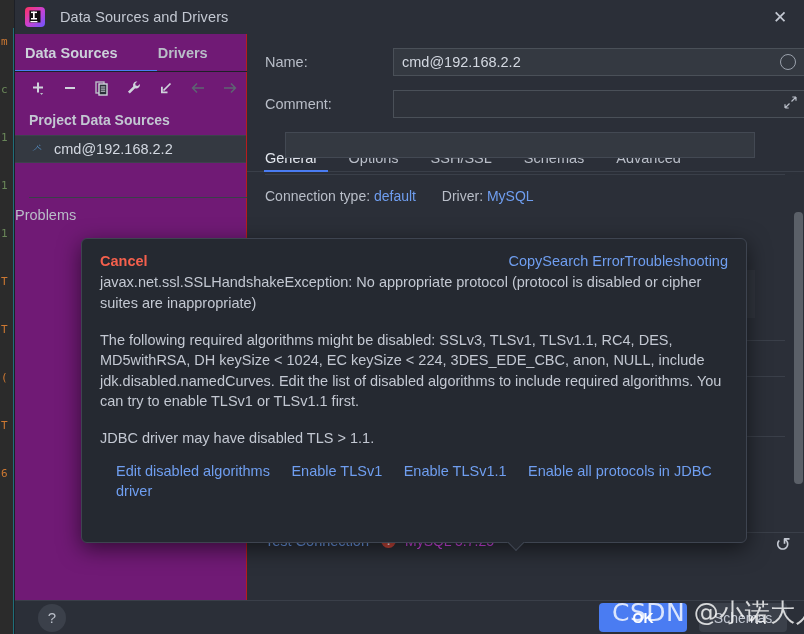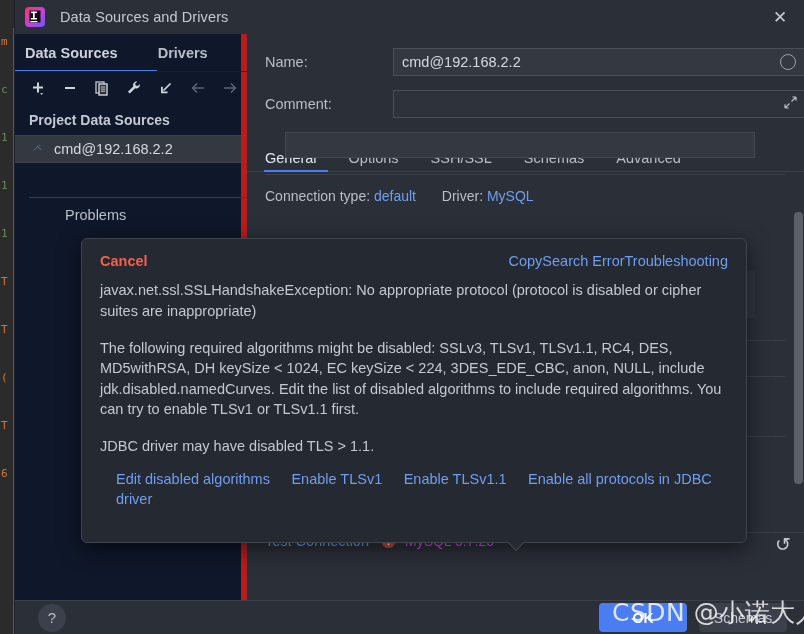--- a/index.html
+++ b/index.html
@@ -40,21 +40,21 @@
   }
   .close-btn {
     position: absolute; right: 8px; top: 4px; width: 34px; height: 26px;
     display: flex; align-items: center; justify-content: center;
     color: #c3c8d2; font-size: 17px; cursor: pointer;
   }
 
   
   .leftpane {
     position: absolute; left: 0; top: 34px; width: 232px; height: 566px;
-    background: #0f172a; border-right: 6px solid #b91c1c;
+    background: #701a75; border-right: 1px solid #b91c1c;
   }
   .tabs-row { display: flex; height: 37px; align-items: center; position: relative; }
   .tab {
     font-size: 14.5px; font-weight: bold; color: #b9bec8; padding: 0 0 0 0;
     cursor: pointer;
   }
   .tab.t1 { margin-left: 10px; color: #ccd1da; }
   .tab.t2 { margin-left: 40px; }
   .tab-underline {
     position: absolute; left: 0; top: 36px; width: 142px; height: 2px; background: #4a7cf2;
@@ -75,21 +75,21 @@
   }
   .ds-item {
     display: flex; align-items: center; height: 28px; padding-left: 14px;
     background: #343941; cursor: pointer;
     border-top: 1px solid #3c424c; border-bottom: 1px solid #3c424c;
   }
   .ds-item .lbl { margin-left: 9px; font-size: 14.5px; color: #d3d8e1; }
 
   .problems-area { margin-top: 44px; position: relative; }
   .problems-sep { position:absolute; left: 14px; top: -10px; width: 218px; height: 1px; background:#3a3f49; }
-  .problems-lbl { padding-left: 50px; font-size: 14.5px; color: #b9bec8; }
+  .problems-lbl { font-size: 14.5px; color: #b9bec8; }
 
   
   .rightpane {
     position: absolute; left: 232px; top: 34px; width: 558px; height: 566px;
     background: #2b2f38;
   }
   .field-row { display: flex; align-items: center; margin: 14px 0 0 0; padding-left: 18px; justify-content: space-between; }
   .field-label { width: 94px; font-size: 14.5px; color: #b9bec8; }
   .field-input {
     position: relative; height: 28px; background: #343941; border: 1px solid #4a5058;
@@ -129,21 +129,21 @@
   .popup {
     position: absolute; left: 66px; top: 238px; width: 666px; height: 305px;
     background: #252931; border: 1px solid #3e4450; border-radius: 6px;
     box-shadow: 0 6px 22px rgba(0,0,0,.55);
     padding: 14px 18px 0 18px;
   }
   .popup-head { display: flex; align-items: baseline; }
   .popup-failed { color: #f5604d; font-weight: bold; font-size: 14.5px; }
   .popup-links { margin-left: auto; display: flex; }
   .popup-links a { color: #6f9ef0; font-size: 14.5px; text-decoration: none; cursor: pointer; }
-  .popup-body { margin-top: 11px; color: #c3c8d2; font-size: 14.5px; line-height: 20.5px; }
+  .popup-body { margin-top: 3px; color: #c3c8d2; font-size: 14.5px; line-height: 20.5px; }
   .popup-body p { margin-bottom: 16.5px; }
   .popup-actions { margin-top: -4px; padding-left: 16px; line-height: 19px; }
   .popup-actions a { color: #6f9ef0; font-size: 14.5px; text-decoration: none; cursor: pointer; margin-right: 17px; }
   .popup-actions a.last { margin-right: 0; }
   .popup-tail {
     position: absolute; left: 425px; bottom: -9px; width: 18px; height: 9px;
     overflow: hidden;
   }
   .popup-tail i {
     display:block; width: 14px; height: 14px; background: #252931;

